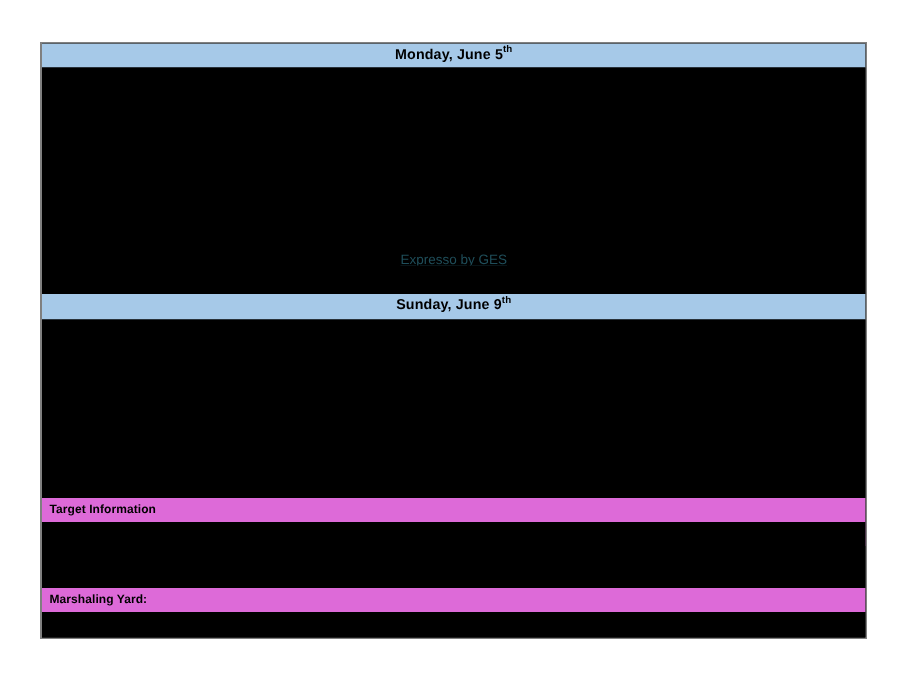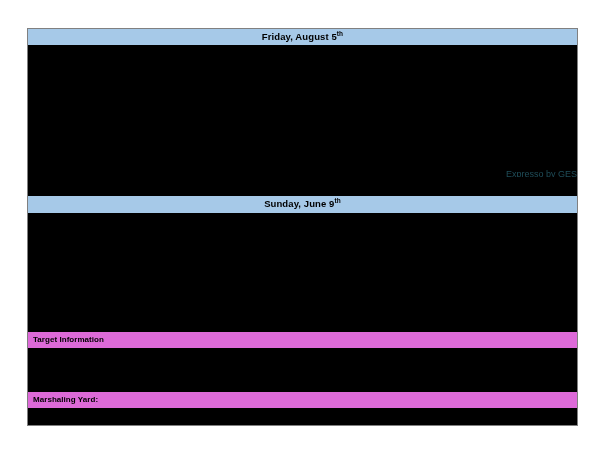--- a/index.html
+++ b/index.html
@@ -91,25 +91,25 @@
     font-family: "Liberation Sans", sans-serif;
   }
 </style>
 </head>
 <body>
 
 <div id="doc-page">
 
   <div id="content-block">
 
-    <div class="band day-header" style="top:0px; height:16px;"><span>Friday, August 5</span><sup>th</sup></div>
+    <div class="band day-header" style="top:0px; height:16px;"><span>Monday, June 5</span><sup>th</sup></div>
 
     <div class="band black-row" style="top:16px; height:118px;"></div>
 
-    <div class="band link-row" style="top:134px; height:14px;text-align:right;">
+    <div class="band link-row" style="top:134px; height:14px;">
       <span class="doc-link">Expresso by GES</span>
     </div>
 
     <div class="band black-row" style="top:148px; height:19px;"></div>
 
     <div class="band day-header" style="top:167px; height:17px;"><span>Sunday, June 9</span><sup>th</sup></div>
 
     <div class="band black-row" style="top:184px; height:119px;"></div>
 
     <div class="band section-bar" style="top:303px; height:32px;">

